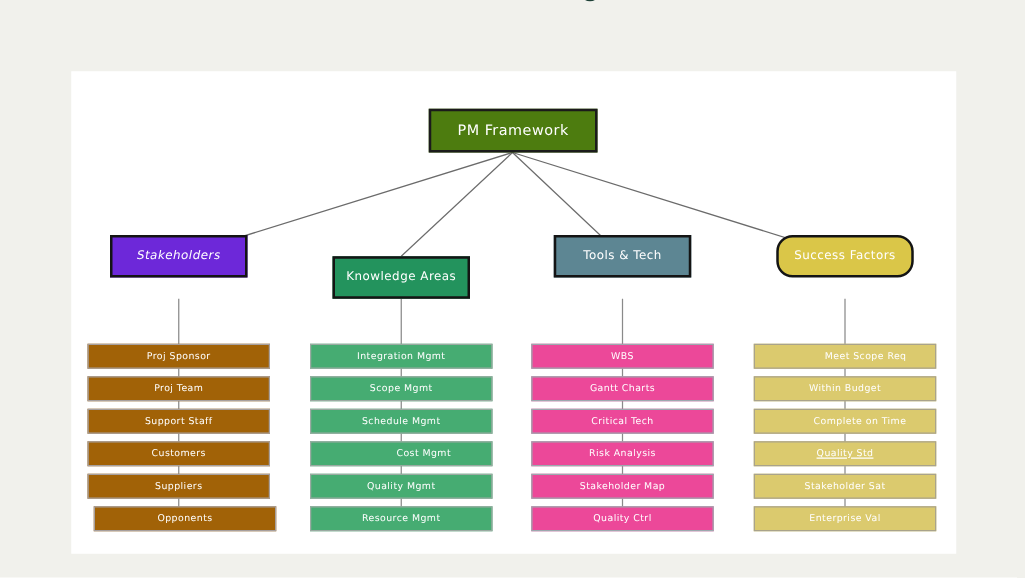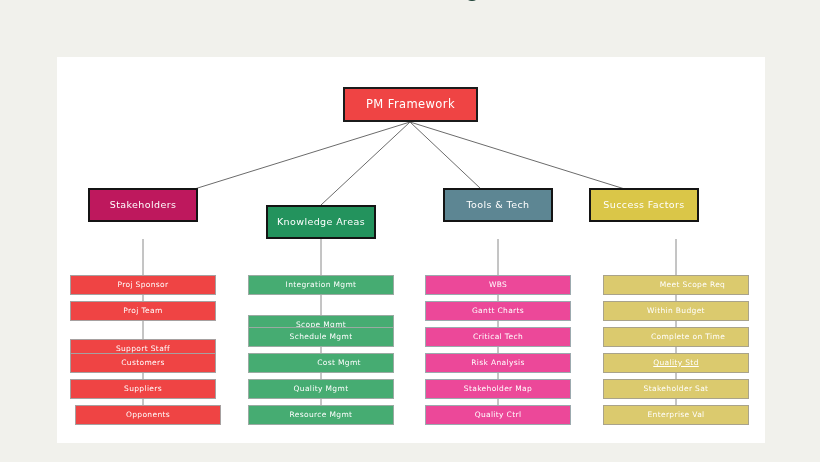--- a/index.html
+++ b/index.html
@@ -59,46 +59,46 @@
     color: #ffffff;
     text-align: center;
     letter-spacing: 0.4px;
     line-height: 1.1;
     overflow: hidden;
   }
 
   .node-root {
     width: 135px;
     height: 35px;
-    background: #ef4444;
+    background: #4d7c0f;
     border: 2px solid #1b1b1b;
     font-size: 11.5px;
   }
 
   .node-l2 {
     width: 110px;
     height: 34px;
     border: 2px solid #141414;
     font-size: 9.5px;
   }
 
   .node-leaf {
     width: 146px;
     height: 20px;
     border: 1.5px solid #9a9a9a;
     font-size: 7.5px;
     letter-spacing: 0.35px;
   }
 
-  .col-red   .node-l2   { background: #be185d; }
+  .col-red   .node-l2   { background: #6d28d9; font-style: italic; }
   .col-green .node-l2   { background: #23935d; }
   .col-blue  .node-l2   { background: #5d8693; }
   .col-yellow .node-l2  { background: #dac648; }
 
-  .col-red   .node-leaf { background: #ef4444; border-color: #a6a0a0; }
+  .col-red   .node-leaf { background: #a16207; border-color: #a6a0a0; }
   .col-green .node-leaf { background: #46ac72; border-color: #9aaaa2; }
   .col-blue  .node-leaf { background: #ec4899; border-color: #9ba9ae; }
   .col-yellow .node-leaf{ background: #dbca6e; border-color: #a9a38b; }
 </style>
 </head>
 <body>
 
 <div class="title-sliver"></div>
 
 <div class="card">
@@ -118,48 +118,48 @@
         <line x1="619" y1="182" x2="619" y2="363"></line>
       </g>
     </svg>
 
     <div class="node node-root" style="left:286px; top:30px;">PM Framework</div>
 
     <div class="col-red">
       <div class="node node-l2" style="left:31px; top:131px;">Stakeholders</div>
       <div class="node node-leaf" style="left:13px; top:218px;">Proj Sponsor</div>
       <div class="node node-leaf" style="left:13px; top:244px;">Proj Team</div>
-      <div class="node node-leaf" style="left:13px; top:270px;margin-top:12px;">Support Staff</div>
+      <div class="node node-leaf" style="left:13px; top:270px;">Support Staff</div>
       <div class="node node-leaf" style="left:13px; top:296px;">Customers</div>
       <div class="node node-leaf" style="left:13px; top:322px;">Suppliers</div>
       <div class="node node-leaf" style="left:18px; top:348px;">Opponents</div>
     </div>
 
     <div class="col-green">
       <div class="node node-l2" style="left:209px; top:148px;">Knowledge Areas</div>
       <div class="node node-leaf" style="left:191px; top:218px;">Integration Mgmt</div>
-      <div class="node node-leaf" style="left:191px; top:244px;margin-top:14px;">Scope Mgmt</div>
+      <div class="node node-leaf" style="left:191px; top:244px;">Scope Mgmt</div>
       <div class="node node-leaf" style="left:191px; top:270px;">Schedule Mgmt</div>
       <div class="node node-leaf" style="left:191px; top:296px;padding-left:36px;">Cost Mgmt</div>
       <div class="node node-leaf" style="left:191px; top:322px;">Quality Mgmt</div>
       <div class="node node-leaf" style="left:191px; top:348px;">Resource Mgmt</div>
     </div>
 
     <div class="col-blue">
       <div class="node node-l2" style="left:386px; top:131px;">Tools &amp; Tech</div>
       <div class="node node-leaf" style="left:368px; top:218px;">WBS</div>
       <div class="node node-leaf" style="left:368px; top:244px;">Gantt Charts</div>
       <div class="node node-leaf" style="left:368px; top:270px;">Critical Tech</div>
       <div class="node node-leaf" style="left:368px; top:296px;">Risk Analysis</div>
       <div class="node node-leaf" style="left:368px; top:322px;">Stakeholder Map</div>
       <div class="node node-leaf" style="left:368px; top:348px;">Quality Ctrl</div>
     </div>
 
     <div class="col-yellow">
-      <div class="node node-l2" style="left:532px; top:131px;">Success Factors</div>
+      <div class="node node-l2" style="left:564px; top:131px;border-radius:13px;">Success Factors</div>
       <div class="node node-leaf" style="left:546px; top:218px;padding-left:33px;">Meet Scope Req</div>
       <div class="node node-leaf" style="left:546px; top:244px;">Within Budget</div>
       <div class="node node-leaf" style="left:546px; top:270px;padding-left:24px;">Complete on Time</div>
       <div class="node node-leaf" style="left:546px; top:296px;text-decoration:underline;">Quality Std</div>
       <div class="node node-leaf" style="left:546px; top:322px;">Stakeholder Sat</div>
       <div class="node node-leaf" style="left:546px; top:348px;">Enterprise Val</div>
     </div>
 
   </div>
 </div>

